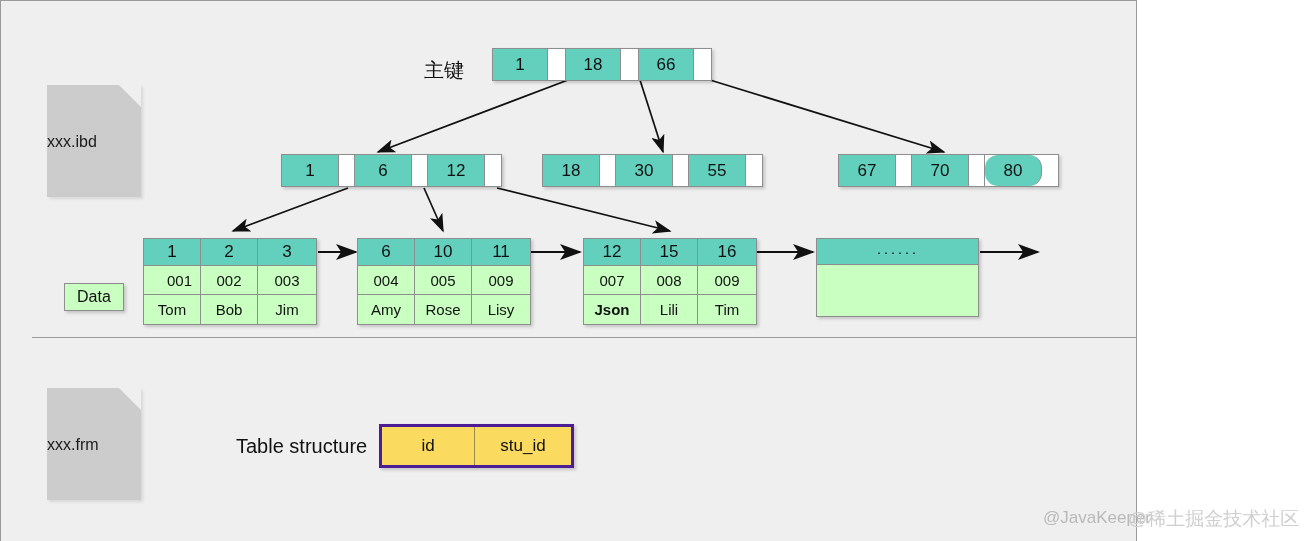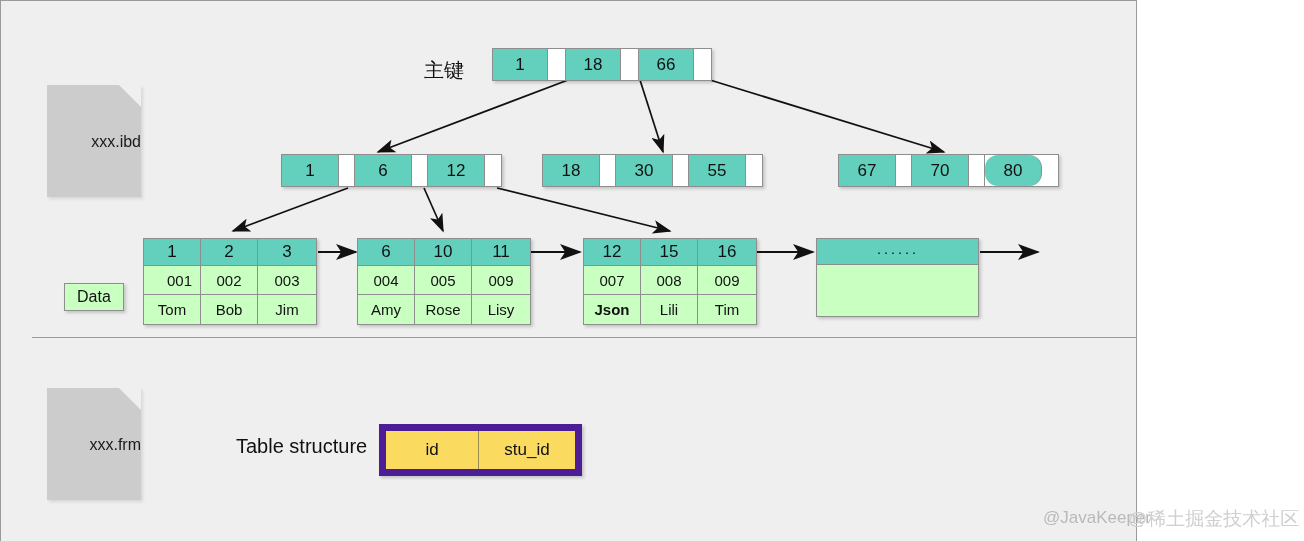--- a/index.html
+++ b/index.html
@@ -32,22 +32,22 @@
     box-shadow: 2px 2px 3px rgba(0,0,0,0.10);
   }
   .file-icon .fold {
     position: absolute; right: 0; top: 0;
     width: 0; height: 0;
     border-left: 22px solid transparent;
     border-top: 22px solid #efefef;
   }
   .file-icon .fname {
     position: absolute;
-    left: 0; right: 0; top: 48px;
-    text-align: right;
+    left: 0; right: 12px; top: 48px;
+    text-align: left;
     font-size: 16px;
     color: #1a1a1a;
   }
 
   
   .node {
     position: absolute;
     display: flex;
     align-items: stretch;
     background: #ffffff;
@@ -128,21 +128,21 @@
     padding: 4px 12px;
     font-size: 16px;
     color: #111;
     box-shadow: 2px 2px 3px rgba(0,0,0,0.18);
   }
 
   
   .tstruct {
     position: absolute;
     display: flex;
-    border: 7px solid #4c1d95;
+    border: 3px solid #4c1d95;
     box-shadow: 2px 2px 3px rgba(0,0,0,0.18);
   }
   .tstruct .tcell {
     background: #fada5f;
     border-right: 1px solid #9a8c4e;
     height: 38px;
     display: flex; align-items: center; justify-content: center;
     font-size: 17px;
     color: #111;
   }

